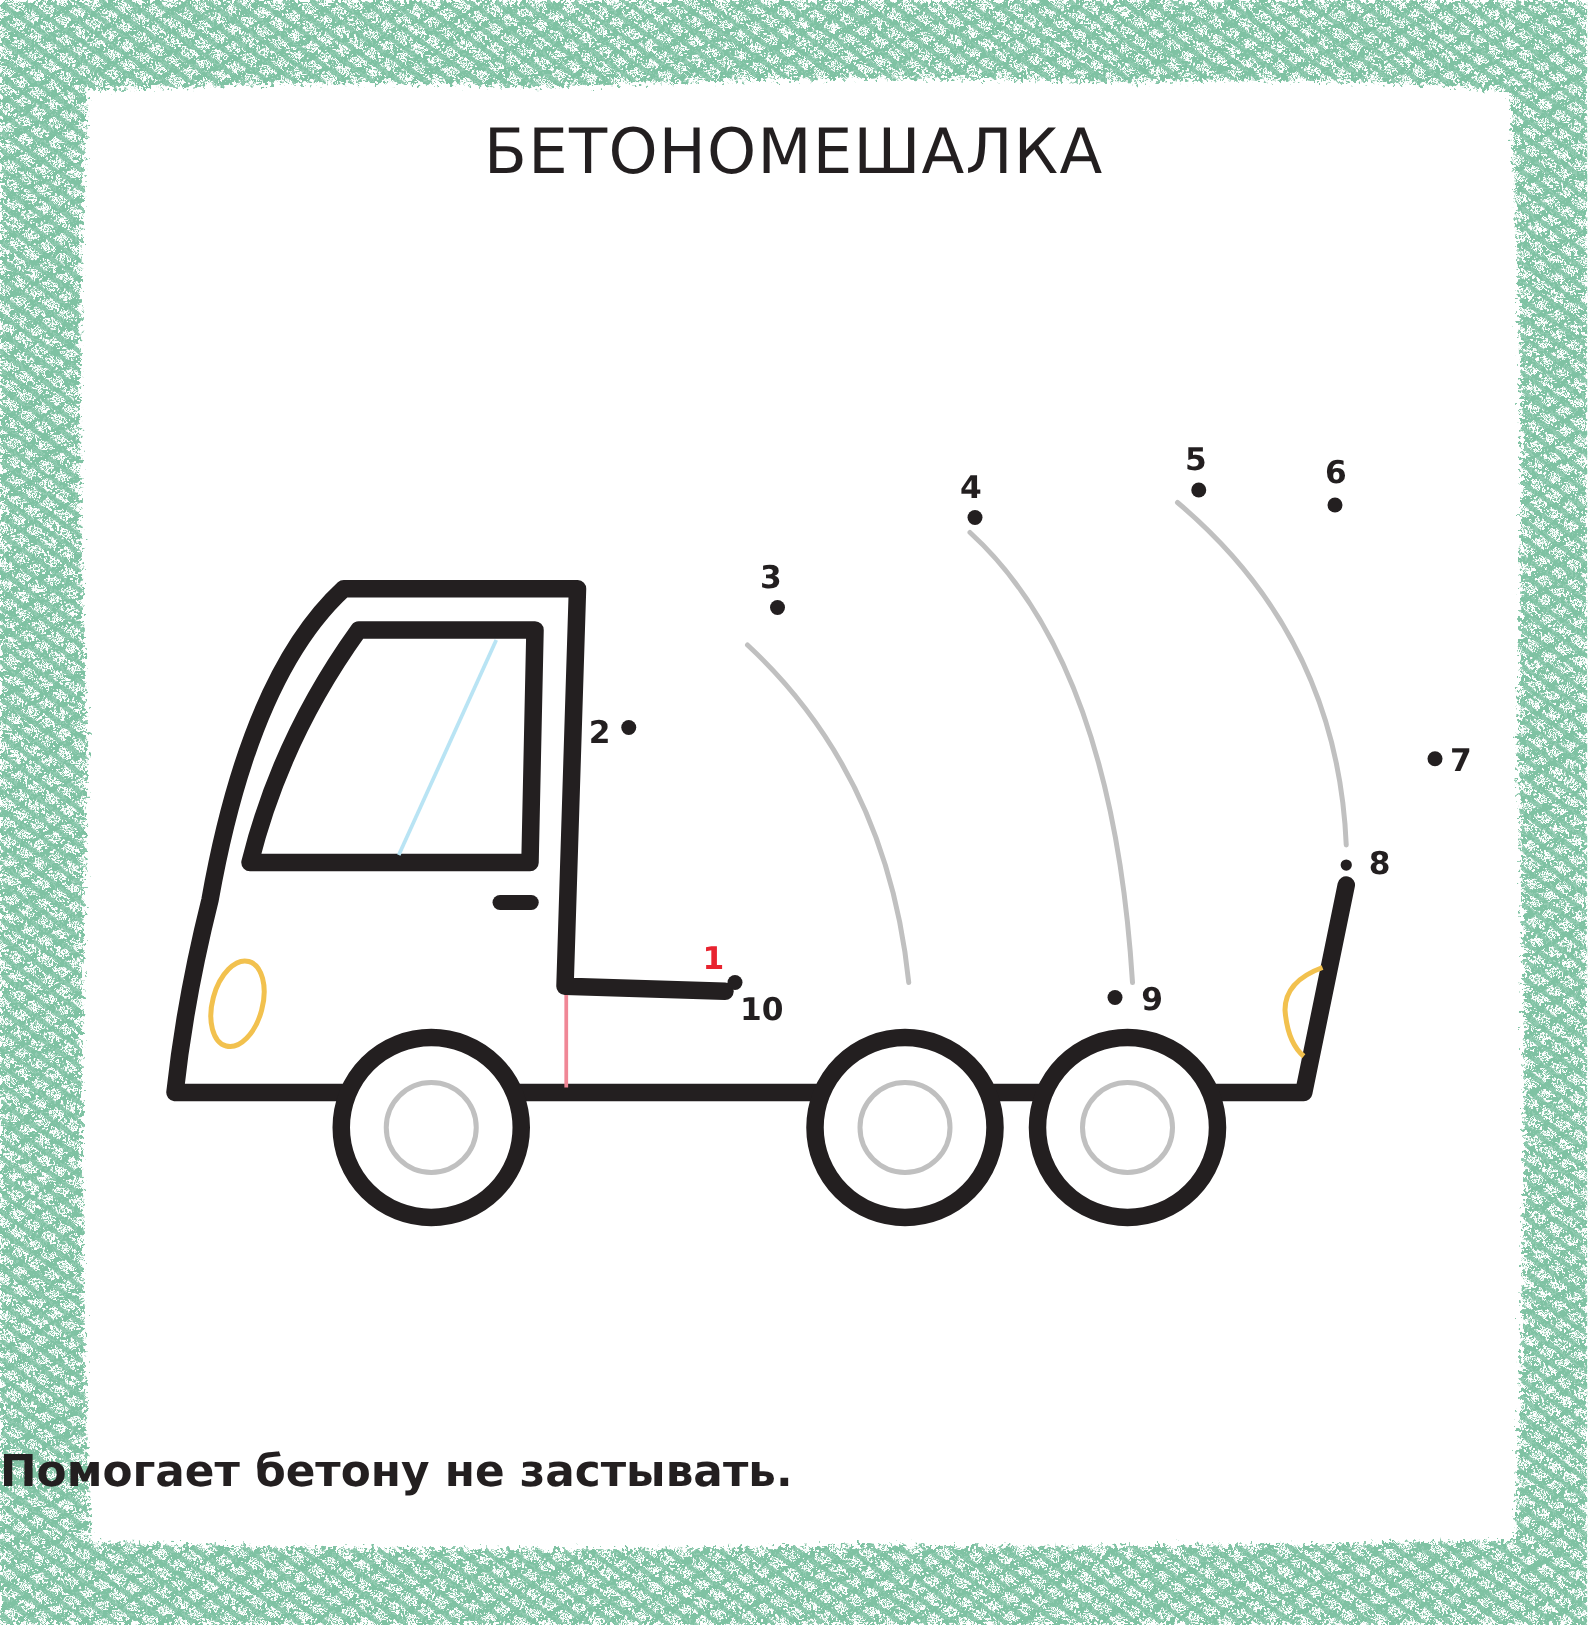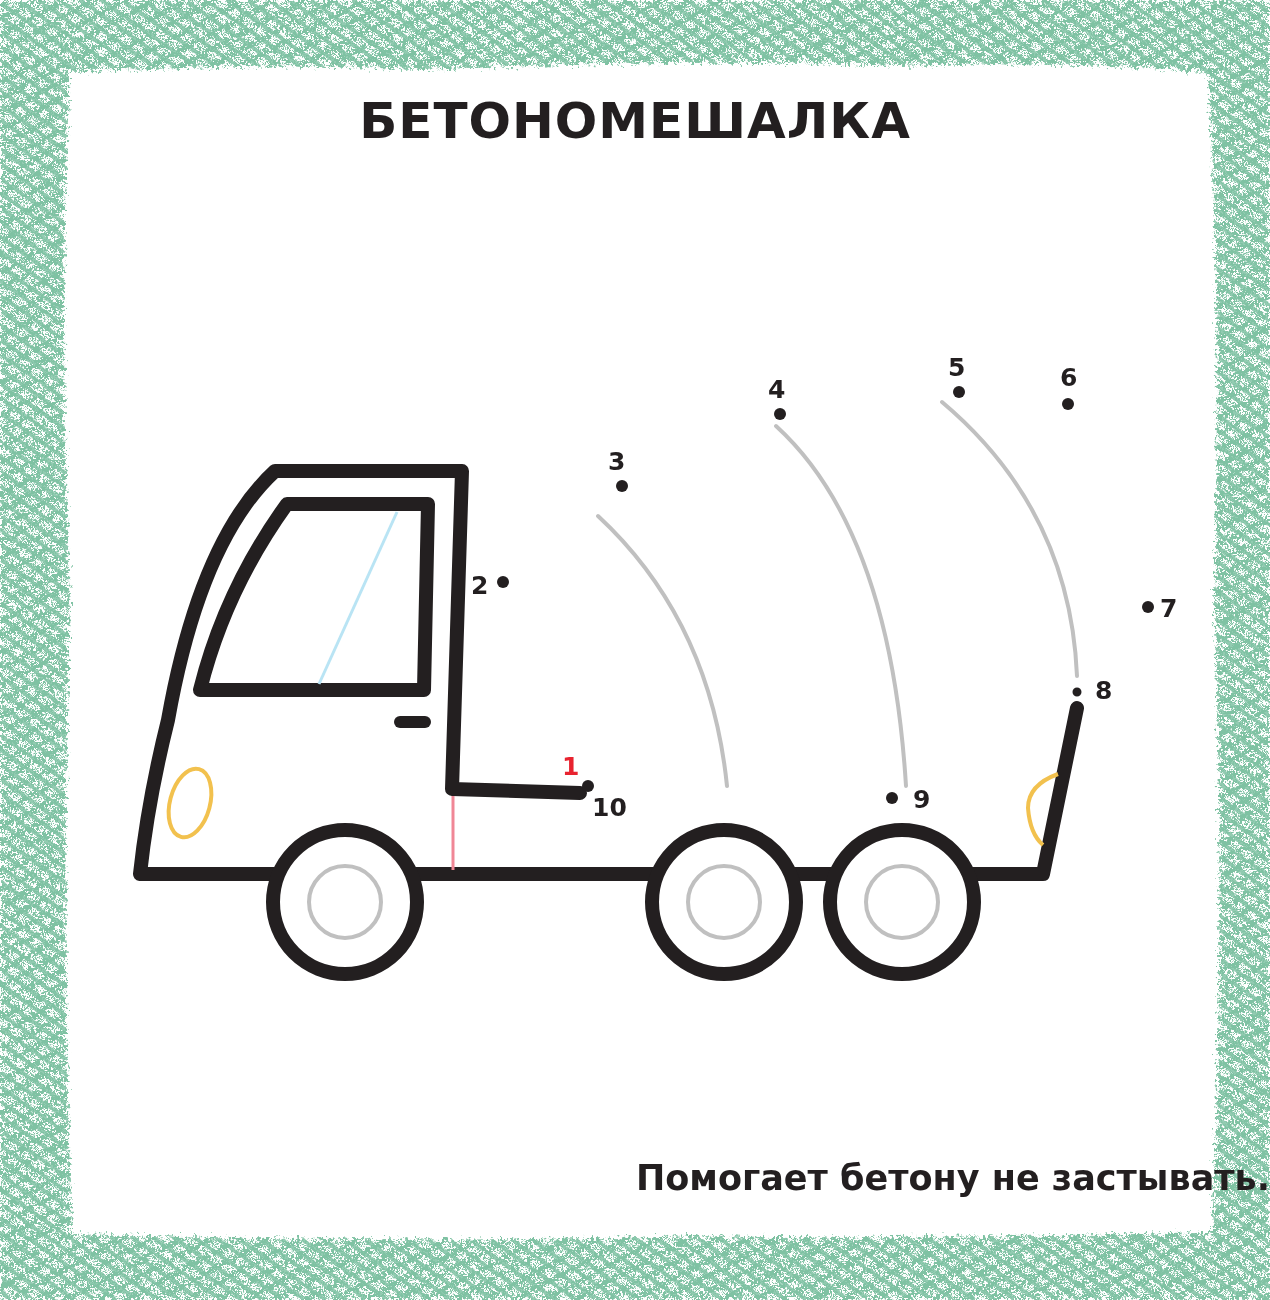--- a/index.html
+++ b/index.html
@@ -8,26 +8,26 @@
       width: 1270px; height: 1300px;
       overflow: hidden;
       background: #ffffff;
       font-family: "DejaVu Sans", sans-serif;
     }
     svg.frame { position: absolute; left: 0; top: 0; }
     .title {
       position: absolute; left: 0; top: 92px; width: 1270px;
       text-align: center;
       font-family: "DejaVu Sans", sans-serif;
-      font-weight: bold; font-size: 50px; letter-spacing: 1px;
+      font-weight: normal; font-size: 50px; letter-spacing: 1px;
       color: #231f20;
     }
     .caption {
       position: absolute; left: 0; top: 1158px; width: 1270px;
-      text-align: right;
+      text-align: left;
       font-family: "DejaVu Sans", sans-serif;
       font-weight: bold; font-size: 35px;
       color: #231f20;
     }
     .lbl {
       font-family: "DejaVu Sans", sans-serif;
       font-weight: bold; font-size: 25px; fill: #231f20;
     }
     .lbl.start { fill: #e8232f; }
   </style>

